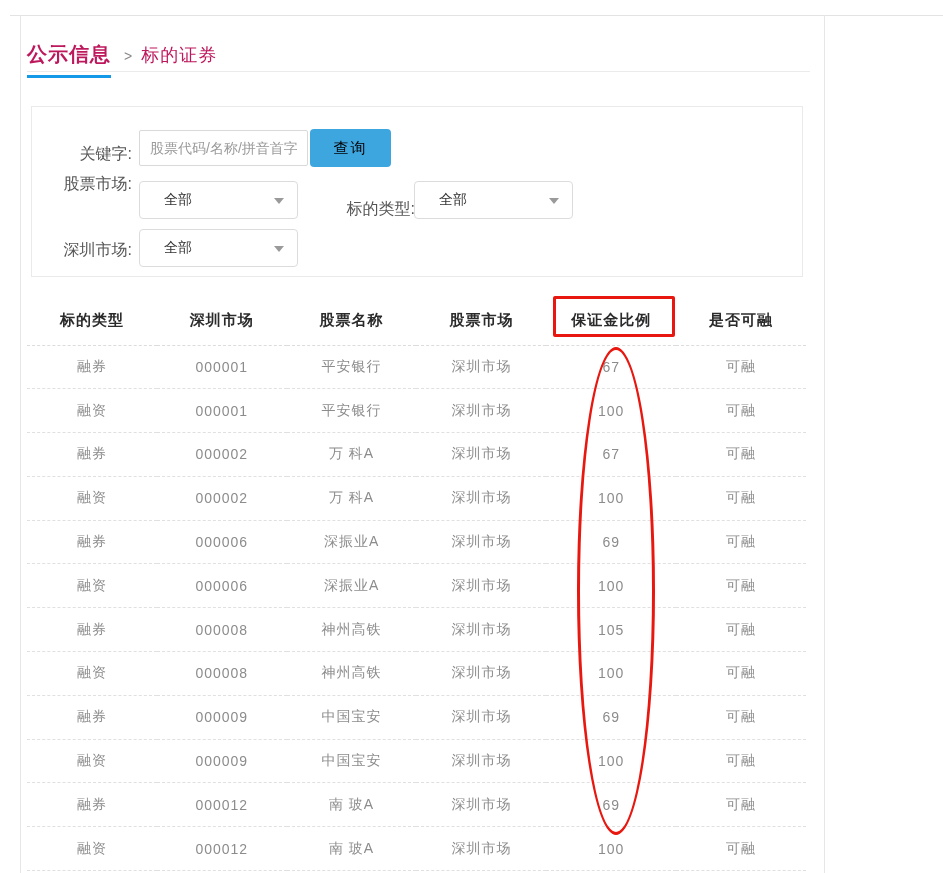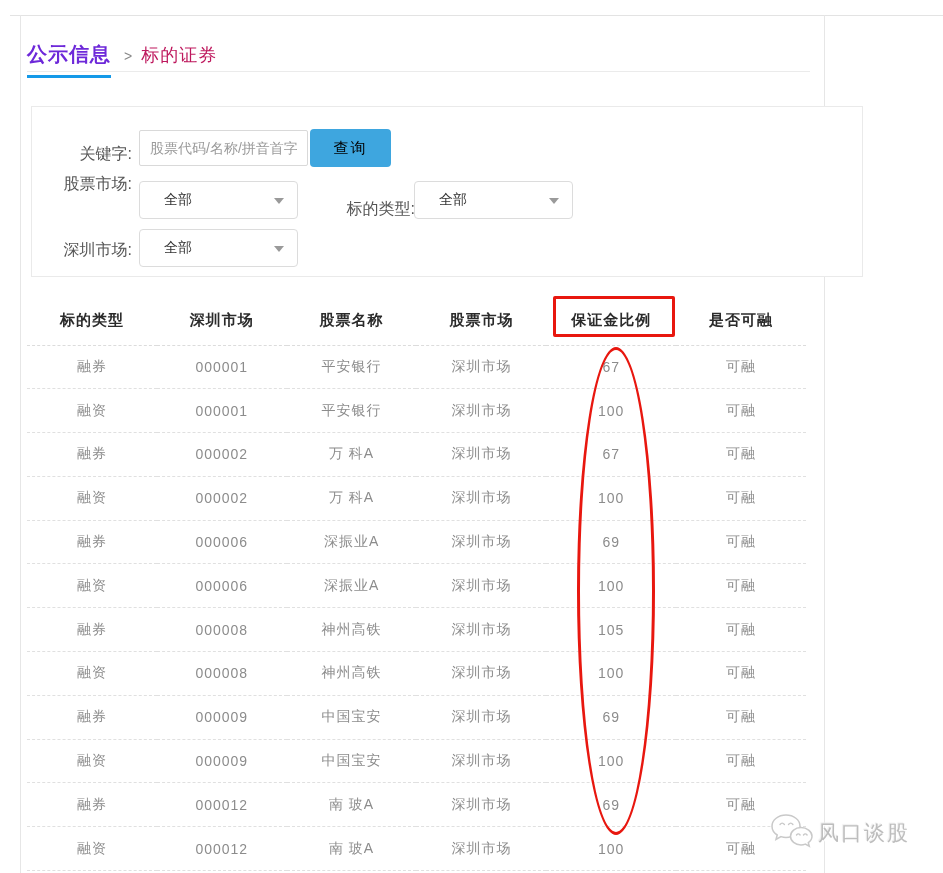--- a/index.html
+++ b/index.html
@@ -9,30 +9,30 @@
     font-family:"Liberation Sans","DejaVu Sans",sans-serif; overflow:hidden;
   }
   
   .frame-top   { position:absolute; left:10px;  top:15px; width:933px; height:1px; background:#e3e3e3; }
   .frame-left  { position:absolute; left:20px;  top:15px; width:1px;  height:858px; background:#e6e6e6; }
   .frame-right { position:absolute; left:824px; top:15px; width:1px;  height:858px; background:#e6e6e6; }
 
   
   .breadcrumb { position:absolute; left:27px; top:41px; display:flex; align-items:baseline; z-index:3; }
   .bc-active {
-    font-size:20px; font-weight:bold; color:#6d28d9; letter-spacing:1px;
+    font-size:20px; font-weight:bold; color:#be185d; letter-spacing:1px;
     padding-bottom:7px; border-bottom:3px solid #1499e8; cursor:pointer;
   }
   .bc-sep { font-size:14px; color:#888; margin:0 9px 0 13px; }
   .bc-current { font-size:18px; color:#be185d; letter-spacing:1px; }
   .bc-divider { position:absolute; left:27px; top:71px; width:783px; height:1px; background:#ebebeb; }
 
   
   .filter-panel {
-    position:absolute; left:31px; top:106px; width:832px; height:171px;
+    position:absolute; left:31px; top:106px; width:772px; height:171px;
     border:1px solid #eaeaea; background:#fff;
   }
   .f-label { position:absolute; width:100px; text-align:right; font-size:16px; color:#555; }
   .f-input {
     position:absolute; left:107px; top:23px; width:169px; height:36px;
     border:1px solid #d9d9d9; border-radius:2px; padding:0 10px;
     font-size:14px; color:#333; font-family:inherit; outline:none;
   }
   .f-input::placeholder { color:#9a9a9a; }
   .f-button {
@@ -232,29 +232,14 @@
             <td>100</td>
             <td>可融</td>
           </tr>
         </tbody>
     </table>
   </div>
 
   <div class="red-rect"></div>
   <div class="red-ellipse"></div>
 
-  <div class="watermark">
-    <svg width="46" height="46" viewBox="0 0 46 46">
-      <g fill="#ffffff" stroke="#c9c9c9" stroke-width="1.5">
-        <path d="M17 5 C9.3 5 3 10 3 16.2 C3 19.8 5 22.9 8.2 25 L7 29.5 L12 26.6 C13.6 27.1 15.2 27.4 17 27.4 C24.7 27.4 31 22.4 31 16.2 C31 10 24.7 5 17 5 Z"></path>
-        <path d="M32 17.5 C26.2 17.5 21.5 21.4 21.5 26.2 C21.5 31 26.2 34.9 32 34.9 C33.5 34.9 35 34.6 36.3 34.1 L40.3 36.2 L39.3 32.6 C41.6 31 43 28.7 43 26.2 C43 21.4 37.8 17.5 32 17.5 Z"></path>
-      </g>
-      <g fill="none" stroke="#c9c9c9" stroke-width="1.4" stroke-linecap="round">
-        <path d="M11 14.5 q2.2 -2.8 4.4 0"></path>
-        <path d="M19.5 14.5 q2.2 -2.8 4.4 0"></path>
-        <path d="M27.5 25 q1.8 -2.3 3.6 0"></path>
-        <path d="M34.5 25 q1.8 -2.3 3.6 0"></path>
-      </g>
-    </svg>
-    <span class="wm-text">风口谈股</span>
-  </div>
 
 </div>
 
 </body></html>

